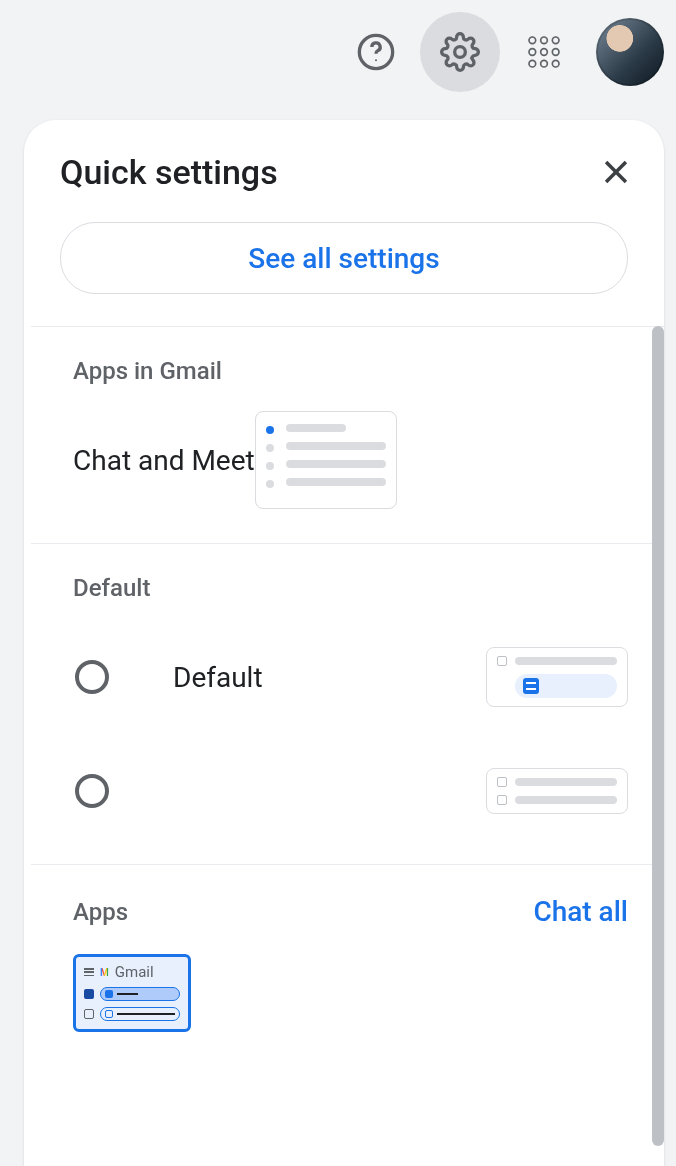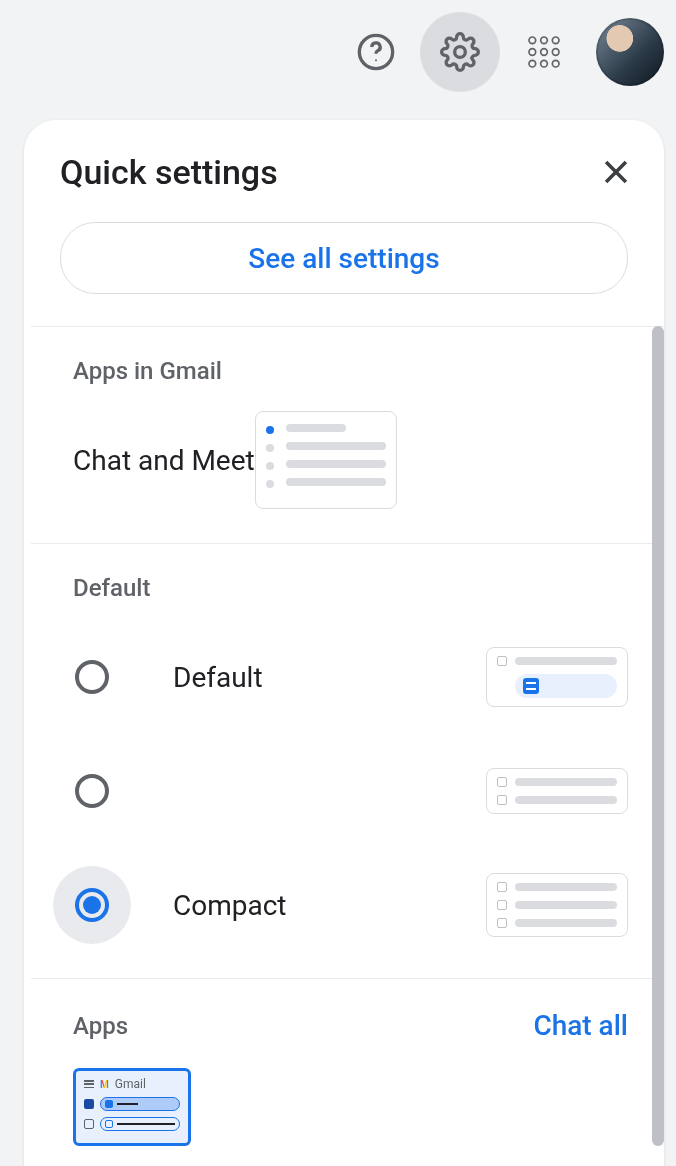--- a/index.html
+++ b/index.html
@@ -142,21 +142,21 @@
     padding:6px 8px;
     display:flex; flex-direction:column; gap:6px;
     cursor:pointer;
   }
   .tt-top { display:flex; align-items:center; gap:6px; }
   .tt-ham { width:10px; height:8px; display:flex; flex-direction:column; justify-content:space-between;}
   .tt-ham span{height:1.5px; background:#5f6368;}
   .tt-logo-m { font-weight:700; font-size:10px;
     background: linear-gradient(90deg,#4285f4 0 25%,#ea4335 0 50%,#fbbc04 0 75%,#34a853 0 100%);
     -webkit-background-clip:text; background-clip:text; color:transparent;}
-  .tt-logo-t { font-size:12px; color:#5f6368; }
+  .tt-logo-t { font-size:15px; color:#5f6368; }
   .tt-row { display:flex; align-items:center; gap:6px;}
   .tt-row .side { width:10px; height:10px; background:#1a4ba3; border-radius:2px; }
   .tt-row .side.outline { background:transparent; border:1.5px solid #5f6368; }
   .tt-row .pill { flex:1; height:14px; border-radius:7px; display:flex; align-items:center; padding:0 4px; gap:4px; border:1px solid #1a73e8;}
   .tt-row .pill.fill { background:#aecbfa;}
   .tt-row .pill .mark { width:8px; height:8px; border-radius:2px; background:#1a73e8;}
   .tt-row .pill .ln { flex:1; height:2px; background:#202124;}
   .tt-row .pill .ln.short{flex:0 0 30%;}
 </style>
 </head>
@@ -263,44 +263,20 @@
               <div class="sq"></div>
               <div class="bar"></div>
             </div>
           <div class="di-row">
               <div class="sq"></div>
               <div class="bar"></div>
             </div>
         </div>
       </div>
 
-      <div class="density-row">
-        <div class="density-left">
-          <div class="radio-outer selected">
-              <div class="radio">
-                <div class="dot"></div>
-              </div>
-            </div>
-          <div class="density-label">Compact</div>
-        </div>
-        <div class="density-illus">
-          <div class="di-row">
-              <div class="sq"></div>
-              <div class="bar"></div>
-            </div>
-          <div class="di-row">
-              <div class="sq"></div>
-              <div class="bar"></div>
-            </div>
-          <div class="di-row">
-              <div class="sq"></div>
-              <div class="bar"></div>
-            </div>
-        </div>
-      </div>
     </div>
 
     <div class="section">
       <div class="section-label">
         <span>Apps</span>
         <span class="link">Chat all</span>
       </div>
       <div class="theme-thumb">
         <div class="tt-top">
           <div class="tt-ham">

